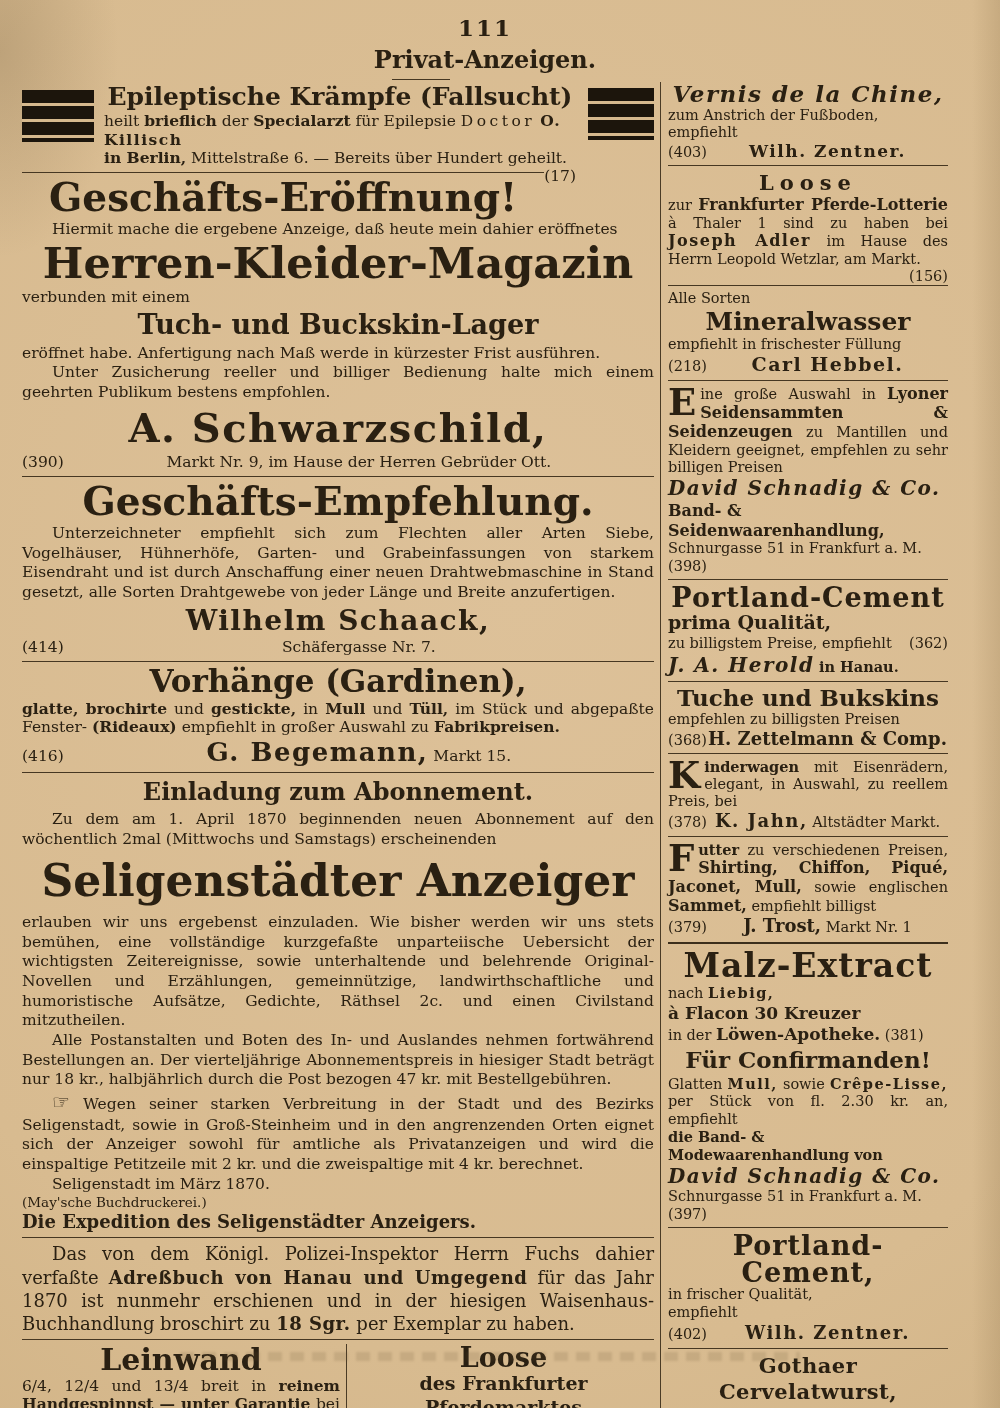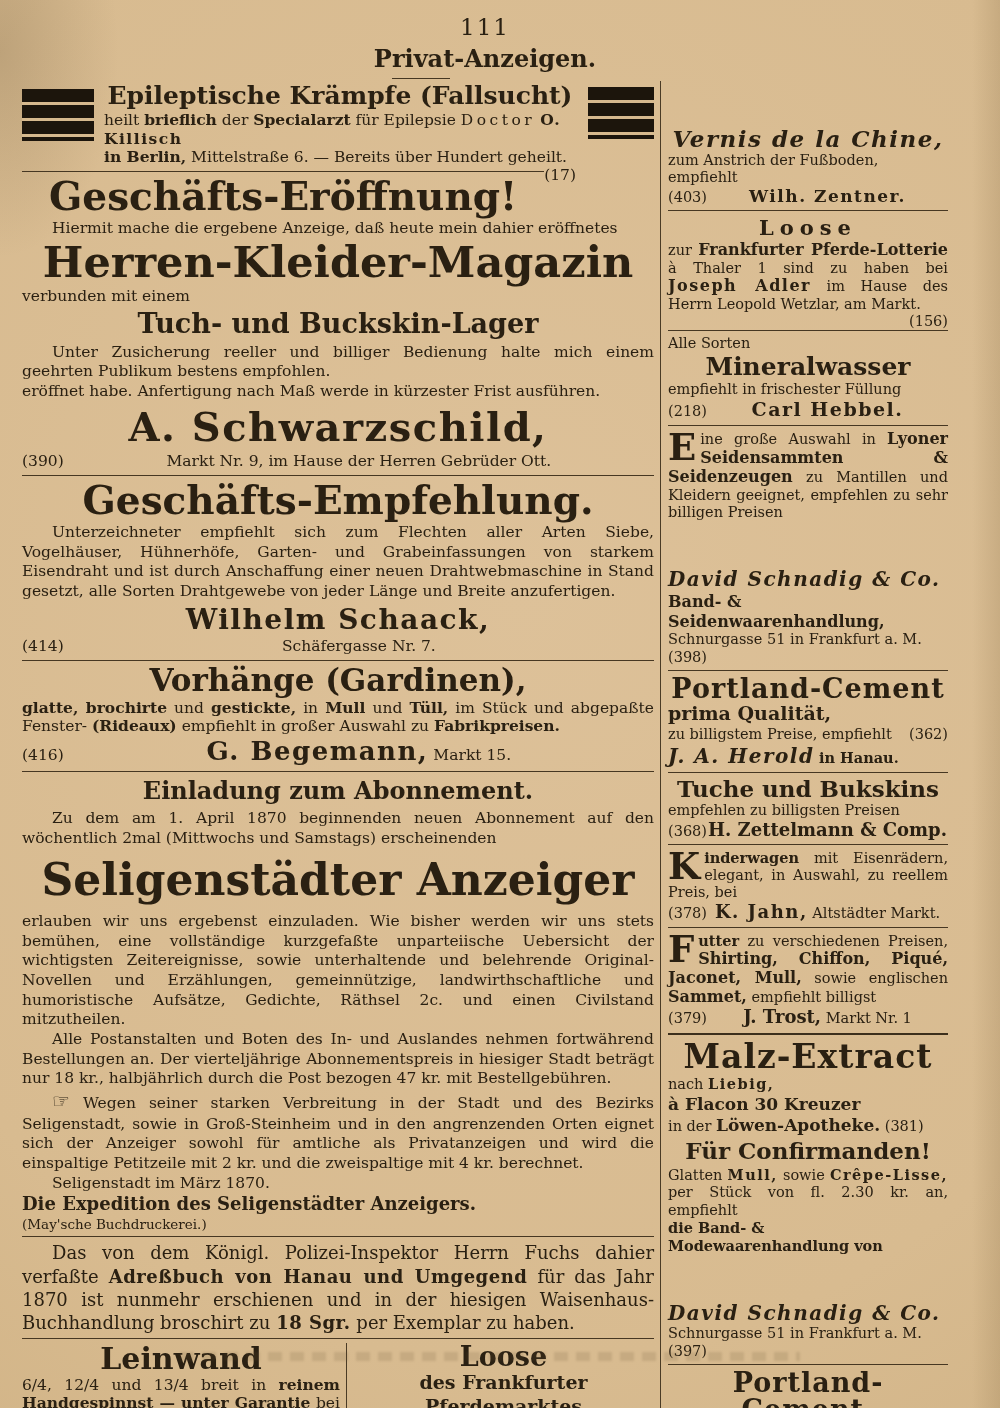--- a/index.html
+++ b/index.html
@@ -13,35 +13,35 @@
     background:linear-gradient(90deg, rgba(0,0,0,0) 0%, rgba(120,95,55,.18) 100%);pointer-events:none;}
   .corner-shade{position:absolute;left:0;top:0;width:120px;height:260px;
     background:radial-gradient(ellipse at 0% 20%, rgba(95,75,45,.22), rgba(0,0,0,0) 70%);pointer-events:none;}
   .ghost-line{position:absolute;left:180px;top:1352px;width:620px;height:9px;opacity:.28;filter:blur(1px);
     background:repeating-linear-gradient(90deg, rgba(100,80,50,.55) 0 14px, rgba(0,0,0,0) 14px 22px);}
 
   .page{position:absolute;left:22px;top:14px;width:926px;}
 
   
   .hdr{ text-align:center; }
-  .pgnum{font-size:23px;font-weight:normal;letter-spacing:2px;}
+  .pgnum{font-size:23px;font-weight:bold;letter-spacing:2px;}
   .ptitle{font-size:24px;font-weight:bold;margin-top:4px;}
   .hdr-rule{width:58px;border-top:1.5px solid #463722;margin:5px auto 2px 370px;}
 
   .cols{display:flex;align-items:stretch;}
   .col-l{width:632px;flex:0 0 632px;}
   .v-div{flex:0 0 2px;width:0;border-left:1.5px solid #4a3b25;margin:0 5px 0 6px;}
   .col-r{flex:1;min-width:0;font-size:14.5px;line-height:1.24;}
 
   .hr{border:none;border-top:1.2px solid #463722;margin:3px 0 4px;}
   .hr2{border:none;border-top:2.2px solid #3c2f1c;margin:4px 0 5px;}
 
   .b{font-weight:bold;}
   .fat{font-weight:bold;letter-spacing:1.5px;}
-  .fat-it{font-weight:bold;font-style:italic;letter-spacing:1.5px;margin-top:46px;}
+  .fat-it{font-weight:bold;font-style:italic;letter-spacing:1.5px;}
   .sp{letter-spacing:3.5px;}
   .ctr{}
   .just{text-align:justify;}
   .ind{text-indent:30px;}
   .small{font-size:13.5px;}
 
   .col-l{font-size:15.5px;line-height:1.27;}
 
   
   .epi{position:relative;padding:2px 78px 2px 82px;min-height:62px;}
@@ -129,22 +129,22 @@
         </div>
       </div>
       <hr class="hr">
 
       <div>
         <div class="h-xl">Geschäfts-Eröffnung!</div>
         <div class="ind">Hiermit mache die ergebene Anzeige, daß heute mein dahier eröffnetes</div>
         <div class="h-mag">Herren-Kleider-Magazin</div>
         <div>verbunden mit einem</div>
         <div class="h-lager">Tuch- und Buckskin-Lager</div>
+        <div class="just">eröffnet habe.  Anfertigung nach Maß werde in kürzester Frist ausführen.</div>
         <div class="just ind">Unter Zusicherung reeller und billiger Bedienung halte mich einem geehrten Publikum bestens empfohlen.</div>
-        <div class="just">eröffnet habe.  Anfertigung nach Maß werde in kürzester Frist ausführen.</div>
         <div class="sig-xl fat">A. Schwarzschild,</div>
         <div class="numline">
           <span>(390)</span>
           <span class="rest">Markt Nr. 9, im Hause der Herren Gebrüder Ott.</span>
         </div>
       </div>
       <hr class="hr">
 
       <div>
         <div class="h-xl">Geschäfts-Empfehlung.</div>
@@ -184,22 +184,22 @@
         <div class="h-einl">Einladung zum Abonnement.</div>
         <div class="just ind">Zu dem am 1. April 1870 beginnenden neuen Abonnement auf den wöchentlich 2mal (Mittwochs und Samstags) erscheinenden</div>
         <div class="h-selig">Seligenstädter Anzeiger</div>
         <div class="just">erlauben wir uns ergebenst einzuladen.  Wie bisher werden wir uns stets bemühen, eine vollständige kurzgefaßte unparteiische Uebersicht der wichtigsten Zeitereignisse, sowie unterhaltende und belehrende Original-Novellen und Erzählungen, gemeinnützige, landwirthschaftliche und humoristische Aufsätze, Gedichte, Räthsel 2c. und einen Civilstand mitzutheilen.</div>
         <div class="just ind">Alle Postanstalten und Boten des In- und Auslandes nehmen fortwährend Bestellungen an.  Der vierteljährige Abonnementspreis in hiesiger Stadt beträgt nur 18 kr., halbjährlich durch die Post bezogen 47 kr. mit Bestellgebühren.</div>
         <div class="just ind">
           <span class="hand">☞</span>
           <span>Wegen seiner starken Verbreitung in der Stadt und des Bezirks Seligenstadt, sowie in Groß-Steinheim und in den angrenzenden Orten eignet sich der Anzeiger sowohl für amtliche als Privatanzeigen und wird die einspaltige Petitzeile mit 2 kr. und die zweispaltige mit 4 kr. berechnet.</span>
         </div>
         <div class="ind">Seligenstadt im März 1870.</div>
+        <div class="ctr small">(May'sche Buchdruckerei.)</div>
         <div class="ctr b" style="font-size:18px">Die Expedition des Seligenstädter Anzeigers.</div>
-        <div class="ctr small">(May'sche Buchdruckerei.)</div>
       </div>
       <hr class="hr">
 
       <div class="adr just ind">
         <span>Das von dem Königl. Polizei-Inspektor Herrn Fuchs dahier verfaßte</span>
         <span class="b">Adreßbuch von Hanau und Umgegend</span>
         <span>für das Jahr 1870 ist nunmehr erschienen und in der hiesigen Waisenhaus-Buchhandlung broschirt zu</span>
         <span class="b sp">18 Sgr.</span>
         <span>per Exemplar zu haben.</span>
       </div>

